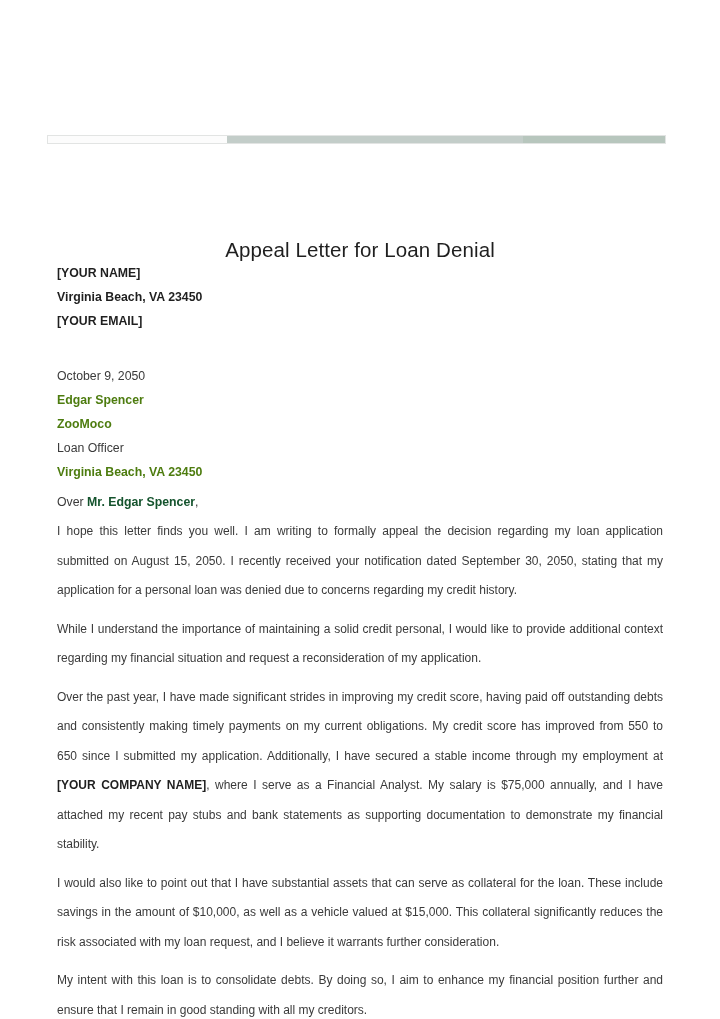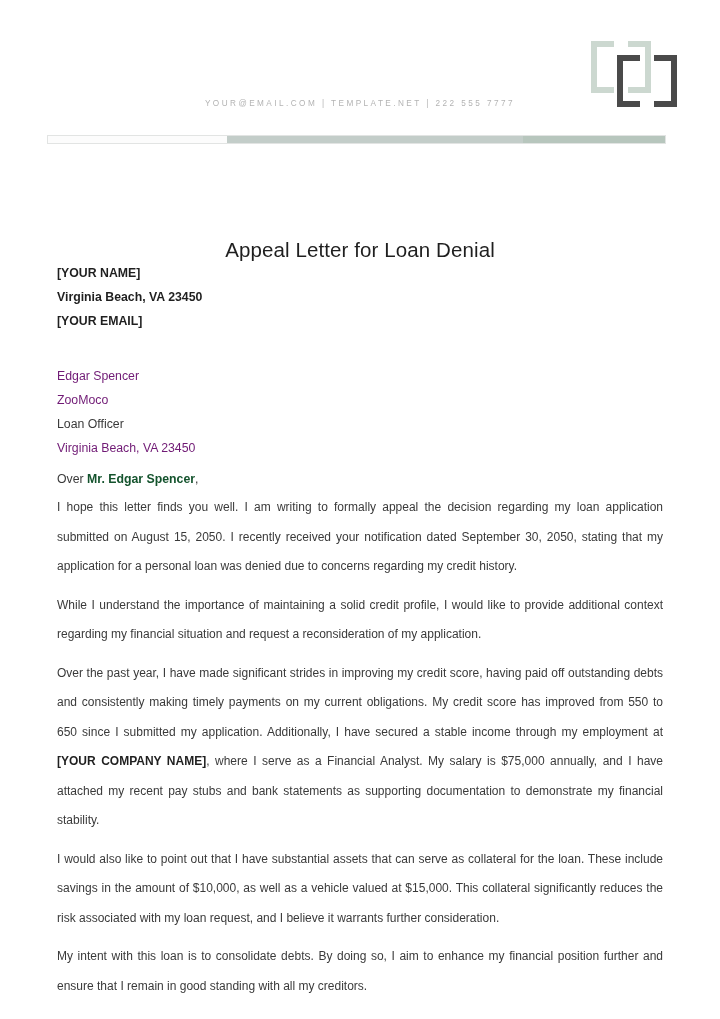--- a/index.html
+++ b/index.html
@@ -97,22 +97,22 @@
 
   .recipient-block {
     margin-top: 32px;
   }
   .recipient-block .line {
     font-size: 12.3px;
     line-height: 23.8px;
     color: #3a3a3a;
   }
   .recipient-block .line.bold {
-    font-weight: normal;
-    color: #701a75;
+    font-weight: bold;
+    color: #4d7c0f;
   }
 
   .salutation {
     margin-top: 7px;
     font-size: 12.3px;
     line-height: 23.8px;
     color: #3a3a3a;
   }
   .salutation b { color: #14532d; }
 
@@ -125,67 +125,50 @@
     color: #3a3a3a;
   }
   .para b { color: #1f1f1f; font-weight: bold; }
   .para.tight { padding-top: 2px; }
 </style>
 </head>
 <body>
 
 <div class="page">
 
-  <div class="header">
-    <div class="contact-line">YOUR@EMAIL.COM | TEMPLATE.NET | 222 555 7777</div>
-
-    <div class="logo">
-      <svg width="92" height="70" viewBox="0 0 92 70" xmlns="http://www.w3.org/2000/svg">
-
-        <g fill="none" stroke="#ccd8d0" stroke-width="6">
-          <path d="M 26 6 L 6 6 L 6 52 L 26 52"></path>
-          <path d="M 40 6 L 60 6 L 60 52 L 40 52"></path>
-        </g>
-
-        <g fill="none" stroke="#4a4a4a" stroke-width="6">
-          <path d="M 52 20 L 32 20 L 32 66 L 52 66"></path>
-          <path d="M 66 20 L 86 20 L 86 66 L 66 66"></path>
-        </g>
-      </svg>
-    </div>
-  </div>
 
   <div class="divider">
     <div class="seg-1"></div>
     <div class="seg-2"></div>
     <div class="seg-3"></div>
   </div>
 
   <div class="content">
 
     <h1 class="doc-title">Appeal Letter for Loan Denial</h1>
 
     <div class="sender-block">
       <div class="line">[YOUR NAME]</div>
       <div class="line">Virginia Beach, VA 23450</div>
       <div class="line">[YOUR EMAIL]</div>
     </div>
 
     <div class="recipient-block">
+      <div class="line">October 9, 2050</div>
       <div class="line bold">Edgar Spencer</div>
       <div class="line bold">ZooMoco</div>
       <div class="line">Loan Officer</div>
       <div class="line bold">Virginia Beach, VA 23450</div>
     </div>
 
     <div class="salutation"><span>Over </span><b>Mr. Edgar Spencer</b><span>,</span></div>
 
     <p class="para tight">I hope this letter finds you well. I am writing to formally appeal the decision regarding my loan application submitted on August 15, 2050. I recently received your notification dated September 30, 2050, stating that my application for a personal loan was denied due to concerns regarding my credit history.</p>
 
-    <p class="para">While I understand the importance of maintaining a solid credit profile, I would like to provide additional context regarding my financial situation and request a reconsideration of my application.</p>
+    <p class="para">While I understand the importance of maintaining a solid credit personal, I would like to provide additional context regarding my financial situation and request a reconsideration of my application.</p>
 
     <p class="para"><span>Over the past year, I have made significant strides in improving my credit score, having paid off outstanding debts and consistently making timely payments on my current obligations. My credit score has improved from 550 to 650 since I submitted my application. Additionally, I have secured a stable income through my employment at </span><b>[YOUR COMPANY NAME]</b><span>, where I serve as a Financial Analyst. My salary is $75,000 annually, and I have attached my recent pay stubs and bank statements as supporting documentation to demonstrate my financial stability.</span></p>
 
     <p class="para">I would also like to point out that I have substantial assets that can serve as collateral for the loan. These include savings in the amount of $10,000, as well as a vehicle valued at $15,000. This collateral significantly reduces the risk associated with my loan request, and I believe it warrants further consideration.</p>
 
     <p class="para">My intent with this loan is to consolidate debts. By doing so, I aim to enhance my financial position further and ensure that I remain in good standing with all my creditors.</p>
 
   </div>
 </div>
 

